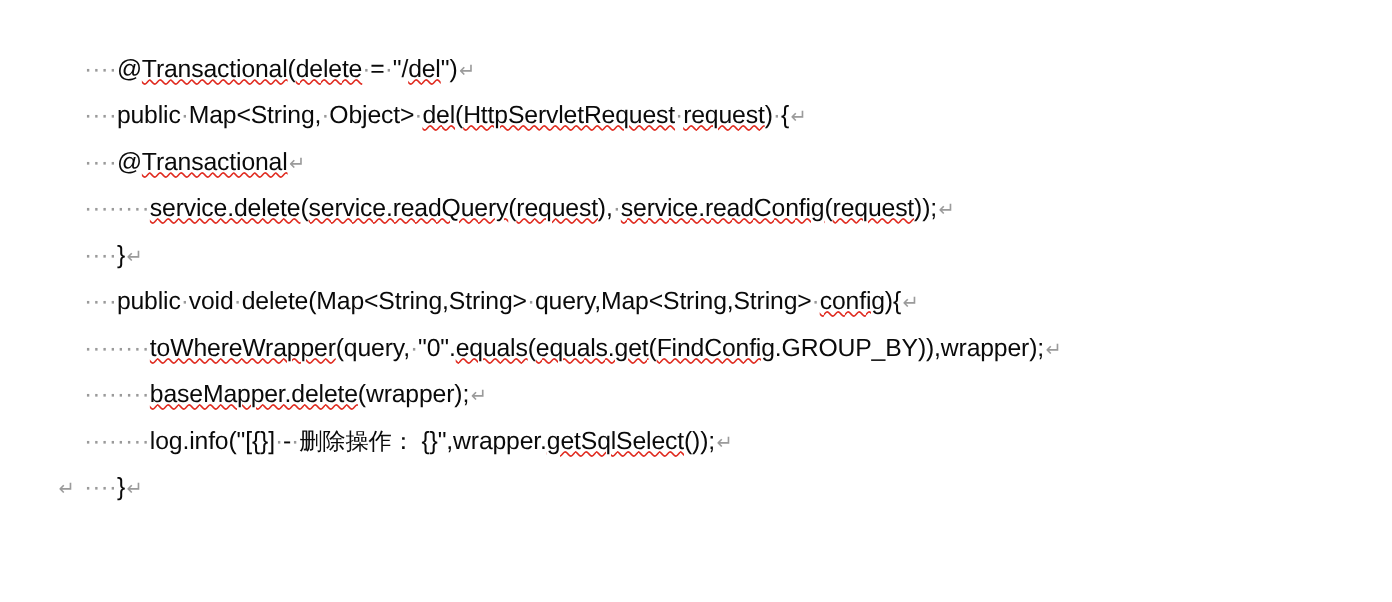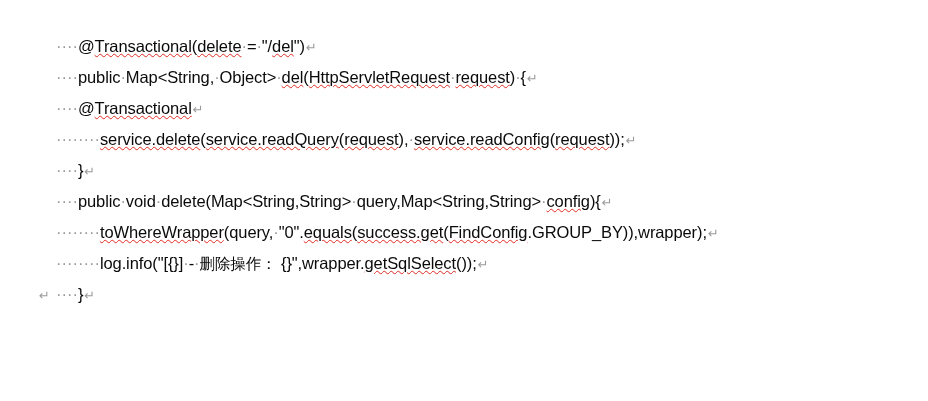--- a/index.html
+++ b/index.html
@@ -105,23 +105,26 @@
   <div class="code-line">
     <span class="ind">····</span><span class="txt">}</span><span class="pilcrow">↵</span>
   </div>
 
   <div class="code-line">
     <span class="ind">····</span><span class="txt">public<span class="sp">·</span>void<span class="sp">·</span>delete(Map&lt;String,String&gt;<span class="sp">·</span>query,Map&lt;String,String&gt;<span class="sp">·</span><span class="sq">config</span>){</span><span class="pilcrow">↵</span>
   </div>
 
 
   <div class="code-line">
-    <span class="ind">········</span><span class="txt"><span class="sq">toWhereWrapper</span>(query,<span class="sp">·</span>"0".<span class="sq">equals</span>(<span class="sq">success.get</span>(<span class="sq">FindConfig</span>.GROUP_BY)),wrapper);</span><span class="pilcrow">↵</span>
+    <span class="ind">········</span><span class="txt"><span class="sq">toWhereWrapper</span>(query,<span class="sp">·</span>"0".<span class="sq">equals</span>(<span class="sq">equals.get</span>(<span class="sq">FindConfig</span>.GROUP_BY)),wrapper);</span><span class="pilcrow">↵</span>
   </div>
 
+  <div class="code-line">
+    <span class="ind">········</span><span class="txt"><span class="sq">baseMapper.delete</span>(wrapper);</span><span class="pilcrow">↵</span>
+  </div>
 
   <div class="code-line">
     <span class="ind">········</span><span class="txt">log.info("[{}]<span class="sp">·</span>-<span class="sp">·</span><span class="cjk">删除操作：</span> {}",wrapper.<span class="sq">getSqlSelect</span>());</span><span class="pilcrow">↵</span>
   </div>
 
   <div class="code-line">
     <span class="ind">····</span><span class="txt">}</span><span class="pilcrow">↵</span>
   </div>
 
   <div class="blank-line">

